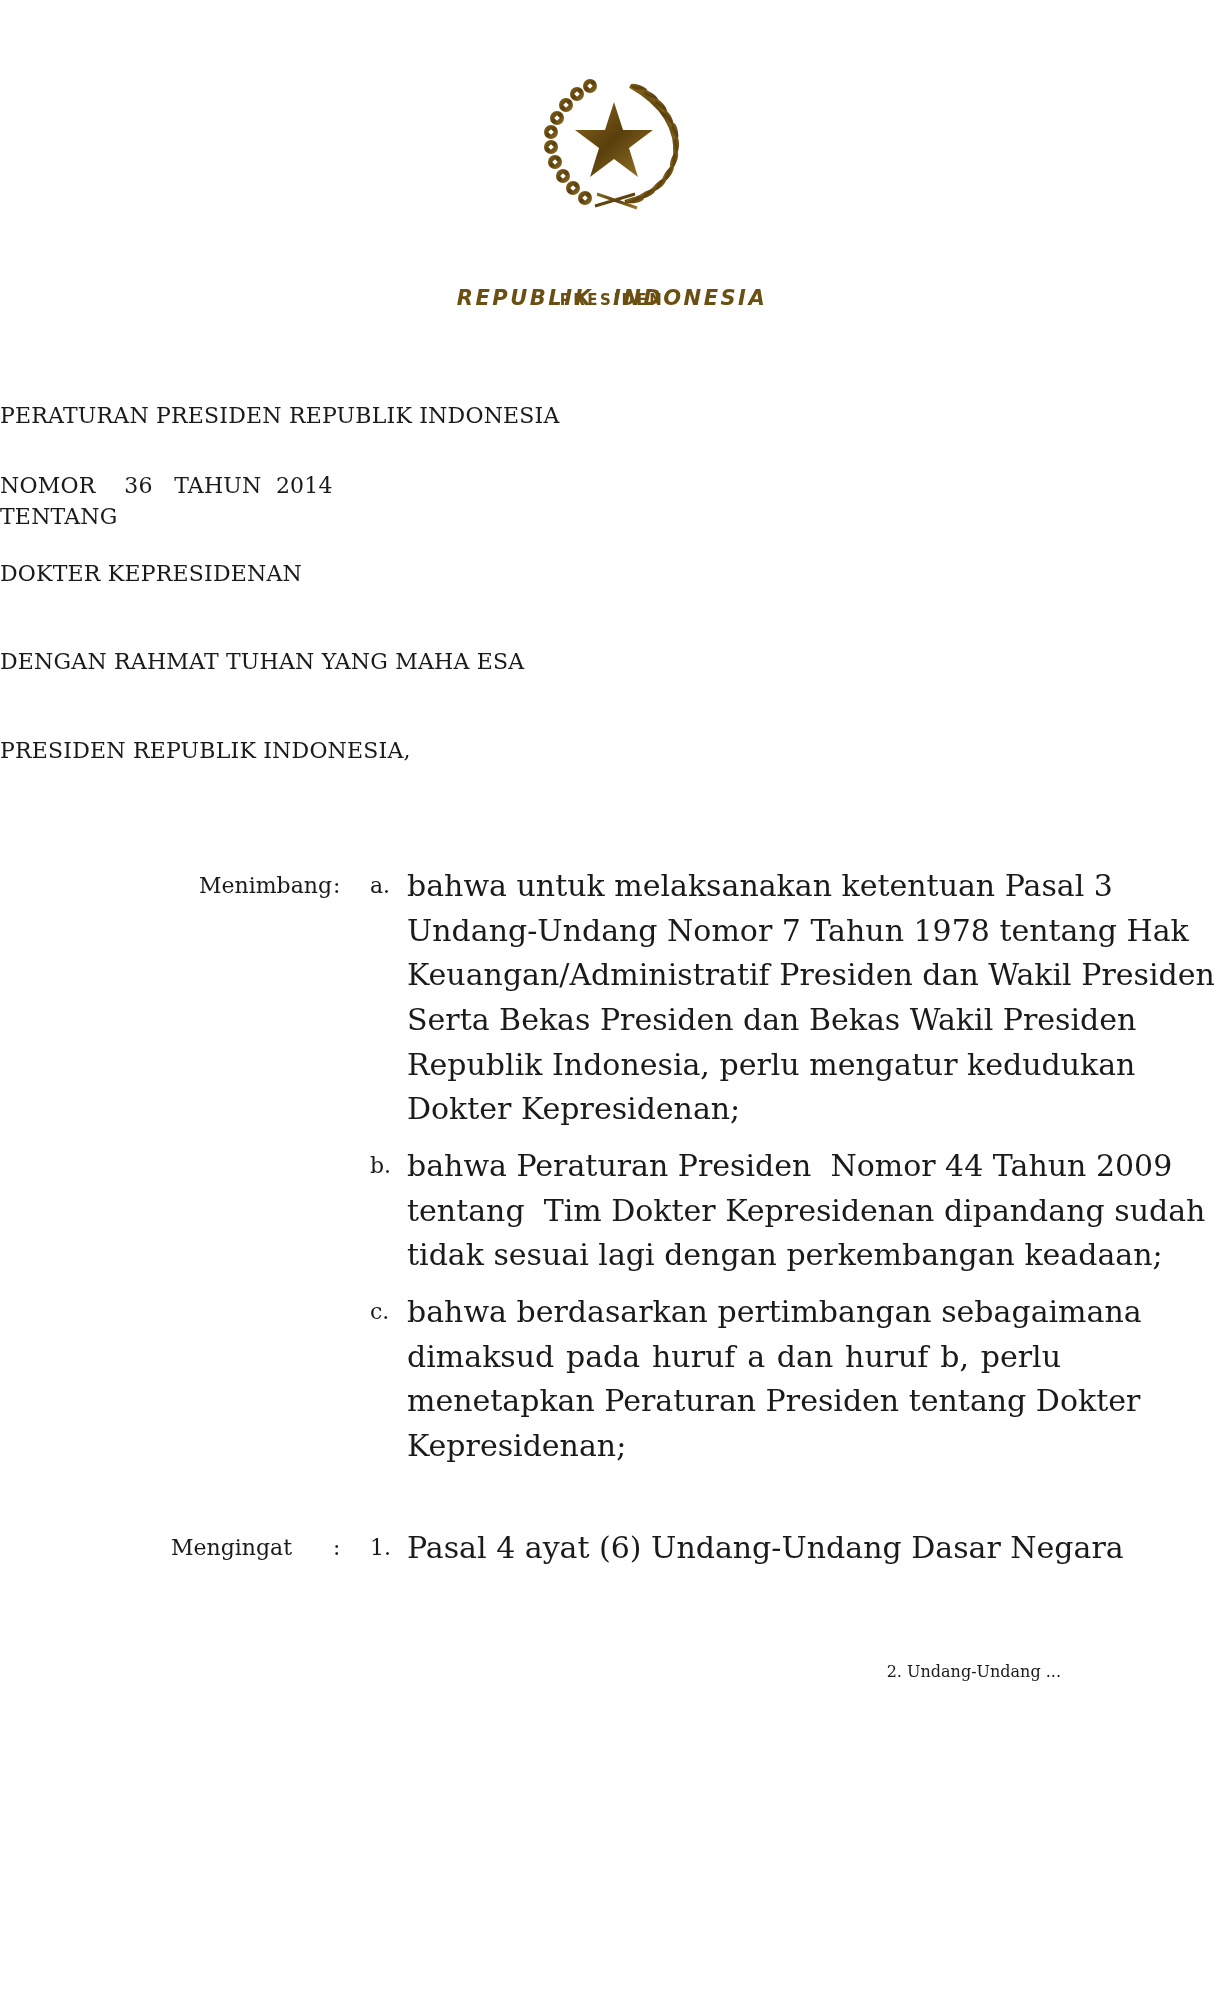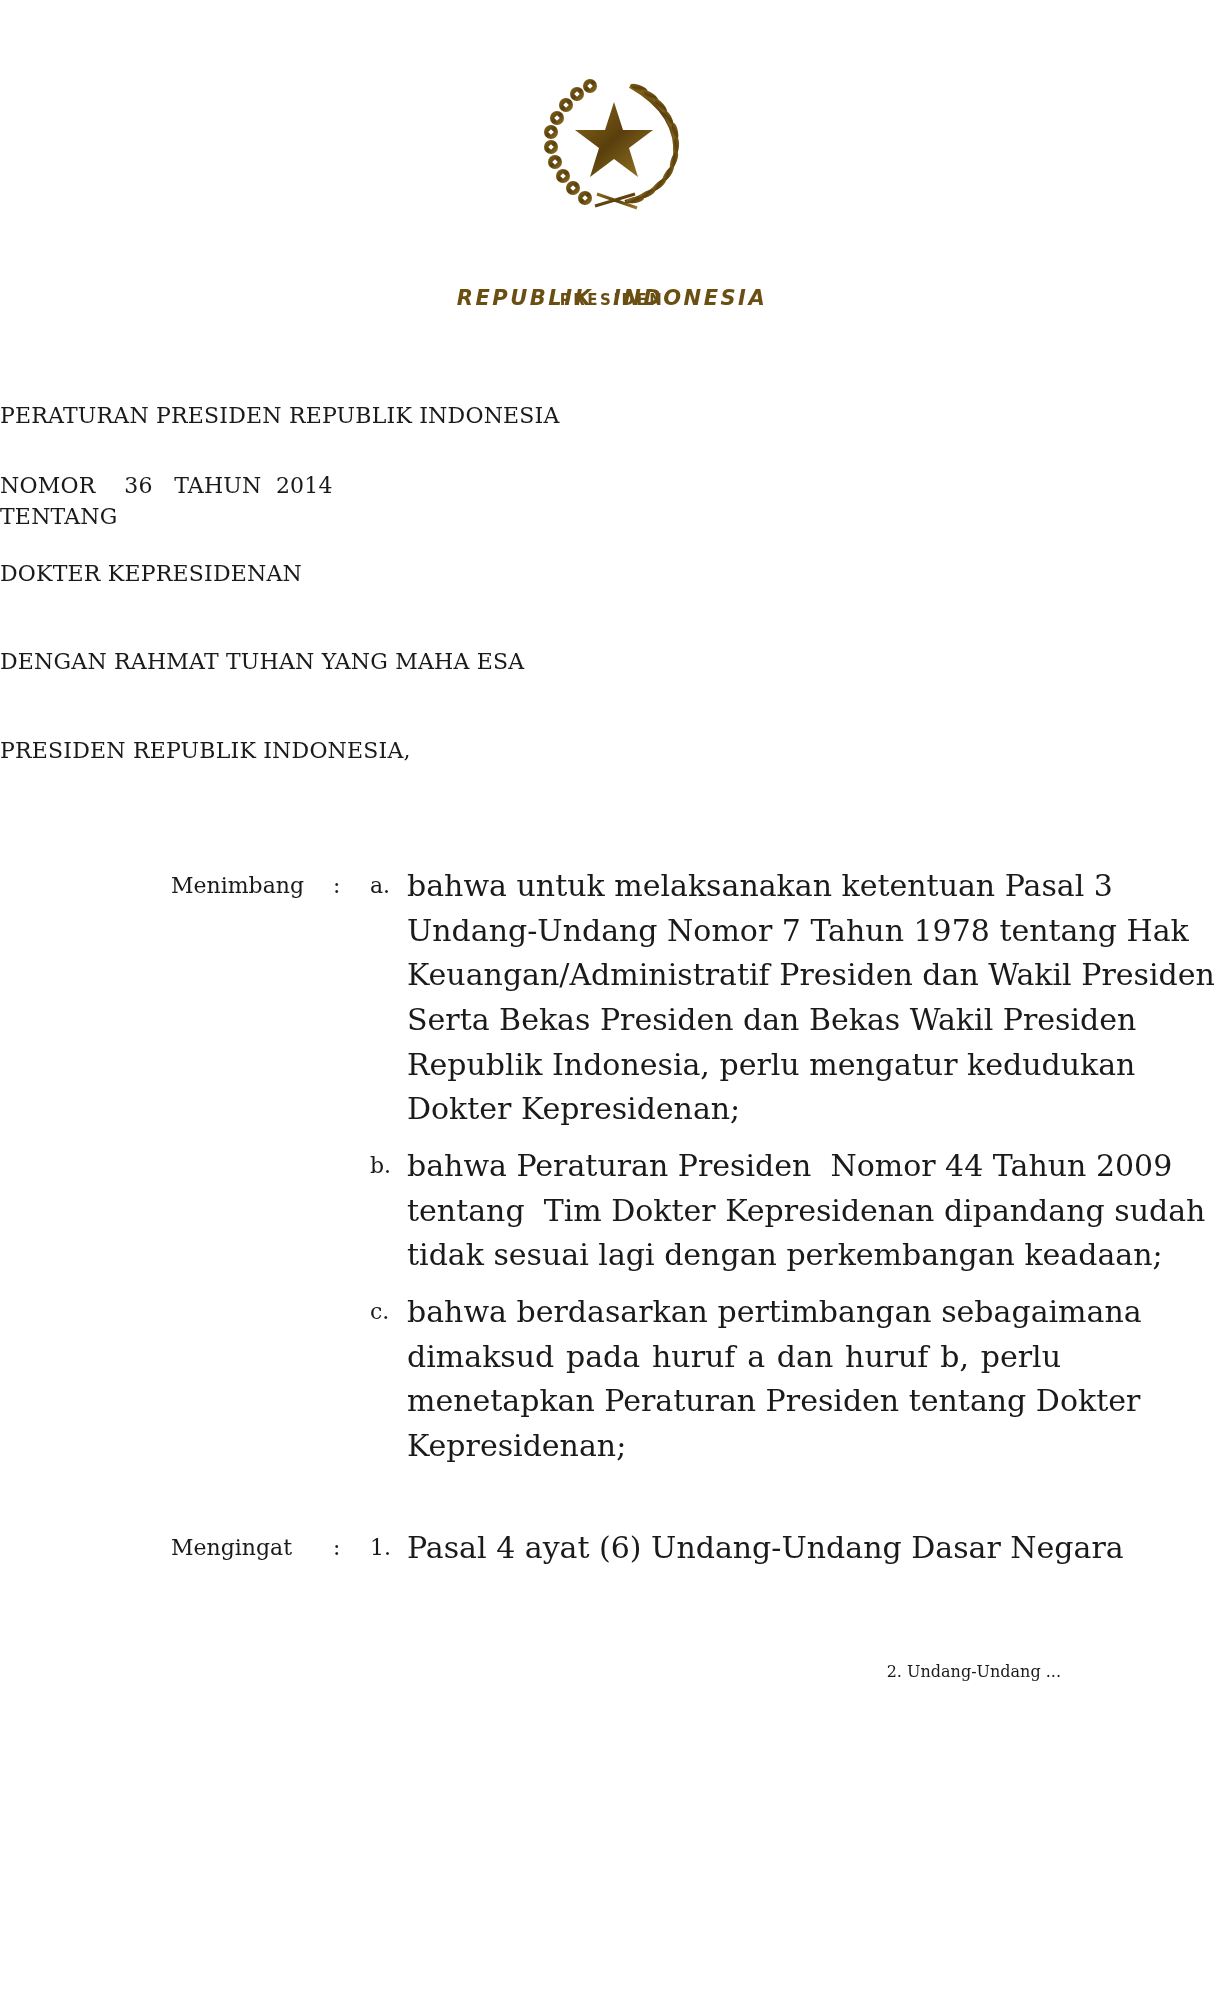--- a/index.html
+++ b/index.html
@@ -83,21 +83,21 @@
 <div class="abs hdr hdr2" style="white-space:pre;">REPUBLIK  INDONESIA</div>
 
 <div class="abs center" style="top:405px;">PERATURAN PRESIDEN REPUBLIK INDONESIA</div>
 <div class="abs center" style="top:475px; white-space:pre;">NOMOR    36   TAHUN  2014</div>
 <div class="abs center" style="top:506px;">TENTANG</div>
 <div class="abs center" style="top:563px;">DOKTER KEPRESIDENAN</div>
 
 <div class="abs center" style="top:651px;">DENGAN RAHMAT TUHAN YANG MAHA ESA</div>
 <div class="abs center" style="top:740px;">PRESIDEN REPUBLIK INDONESIA,</div>
 
-<div class="abs lbl" style="top:875px;">Menimbang</div>
+<div class="abs lbl" style="top:875px;margin-left:28px;">Menimbang</div>
 <div class="abs colon" style="top:875px;">:</div>
 
 <div class="abs mark" style="top:875px;">a.</div>
 <div class="abs para" style="top:864px;">
   <span class="ln">bahwa untuk melaksanakan ketentuan Pasal 3</span>
   <span class="ln">Undang-Undang Nomor 7 Tahun 1978 tentang Hak</span>
   <span class="ln">Keuangan/Administratif Presiden dan Wakil Presiden</span>
   <span class="ln">Serta Bekas Presiden dan Bekas Wakil Presiden</span>
   <span class="ln">Republik Indonesia, perlu mengatur kedudukan</span>
   <span class="ln last">Dokter Kepresidenan;</span>

